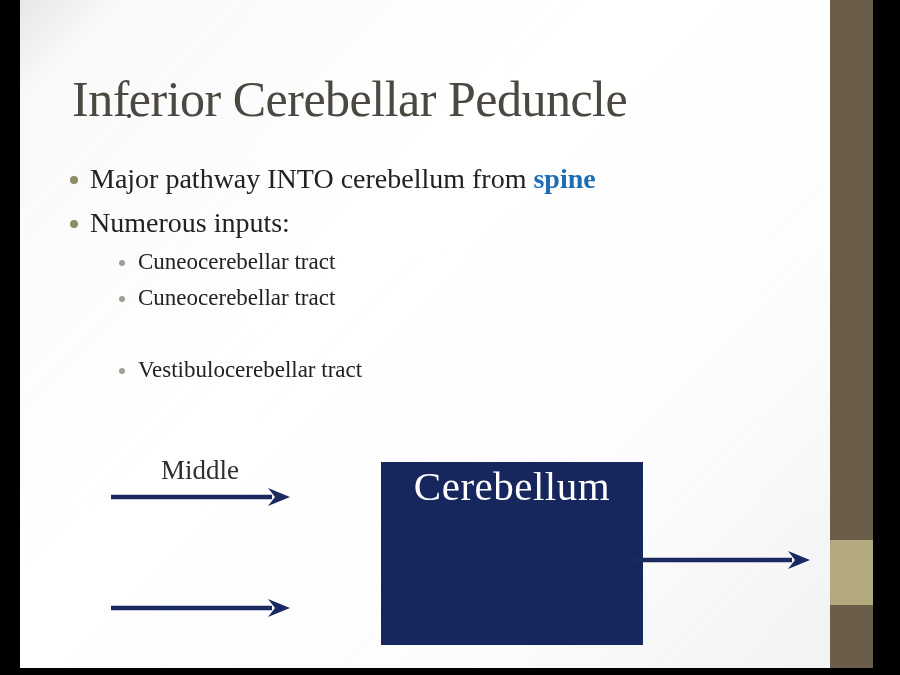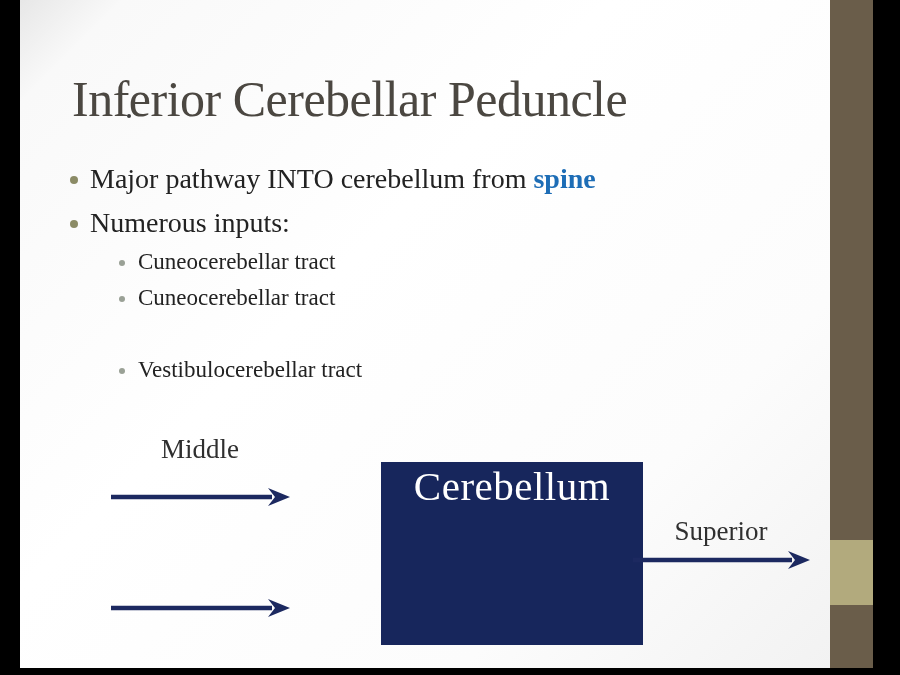--- a/index.html
+++ b/index.html
@@ -85,21 +85,21 @@
   .em-red  { color: #b01c23; font-weight: 700; }
 
   
   .dlabel {
     position: absolute;
     font-size: 27px;
     color: #2f2f2f;
     text-align: center;
     white-space: nowrap;
   }
-  .lbl-middle   { left: 90px;  top: 434px; width: 180px; }
+  .lbl-middle   { left: 90px;  top: 455px; width: 180px; }
   .lbl-inferior { left: 90px;  top: 561px; width: 180px; }
   .lbl-superior { left: 612px; top: 516px; width: 178px; }
   .arrow { position: absolute; display: block; }
   .ar-middle   { left: 90px;  top: 486px; }
   .ar-inferior { left: 90px;  top: 597px; }
   .ar-superior { left: 612px; top: 549px; }
   .cerebellum-box {
     position: absolute;
     left: 333px; top: 462px;
     width: 262px; height: 183px;
@@ -157,21 +157,20 @@
 
     <svg class="arrow ar-inferior" width="180" height="22" viewBox="0 0 180 22">
       <line x1="1" y1="11" x2="162" y2="11" stroke="#1c2960" stroke-width="4.5"></line>
       <polygon points="158,2 180,11 158,20 165,11" fill="#1c2960"></polygon>
     </svg>
 
     <div class="cerebellum-box">
       <span class="box-label">Cerebellum</span>
     </div>
 
-    <div class="dlabel lbl-superior">Superior</div>
     <svg class="arrow ar-superior" width="178" height="22" viewBox="0 0 178 22">
       <line x1="1" y1="11" x2="160" y2="11" stroke="#1c2960" stroke-width="4.5"></line>
       <polygon points="156,2 178,11 156,20 163,11" fill="#1c2960"></polygon>
     </svg>
 
   </div>
 
   <div class="strip-brown">
     <div class="strip-khaki"></div>
   </div>

